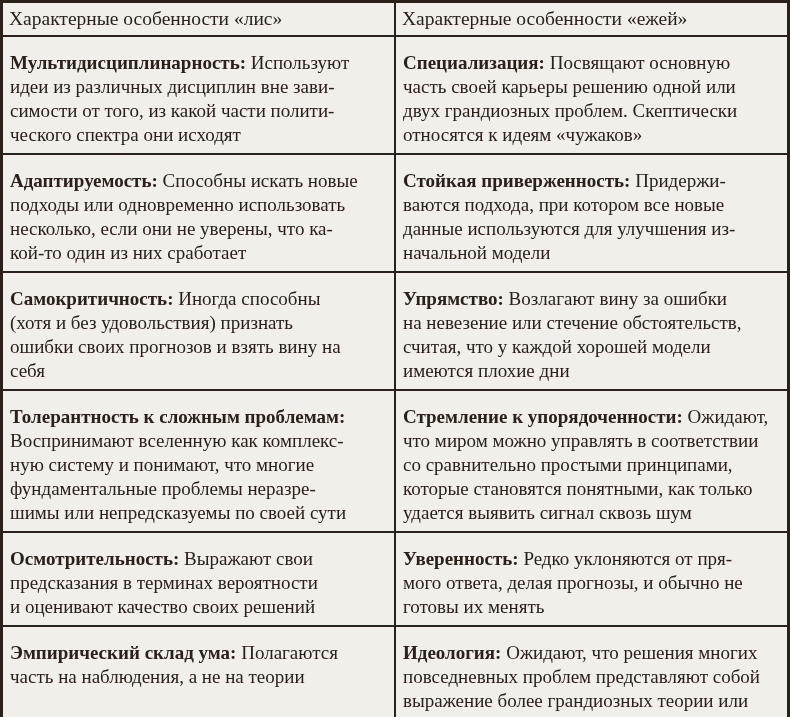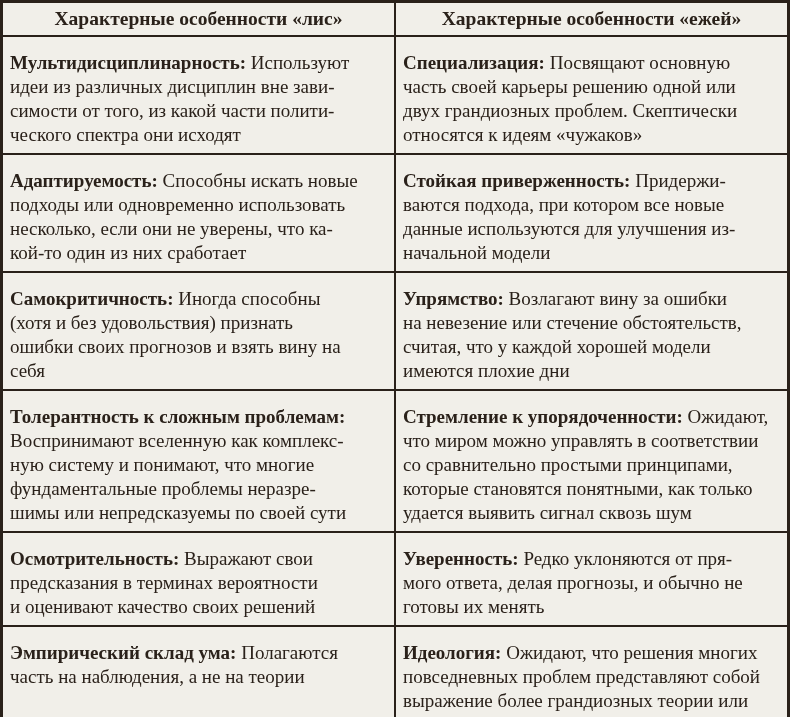--- a/index.html
+++ b/index.html
@@ -21,22 +21,22 @@
     border: 2px solid #2a211a;
     width: 50%;
     vertical-align: top;
     font-size: 19px;
     line-height: 24px;
     white-space: pre-line;
     overflow: hidden;
   }
   .trait-table th {
     padding: 4px 6px;
-    text-align: center;
-    font-weight: bold;
+    text-align: left;
+    font-weight: normal;
     font-size: 19.5px;
     white-space: normal;
   }
   .trait-table td.body-cell {
     padding: 14px 7px 6px 7px;
     text-align: left;
   }
   .trait-table td.footer-cell {
     padding: 3px 7px 4px 7px;
     font-weight: bold;

